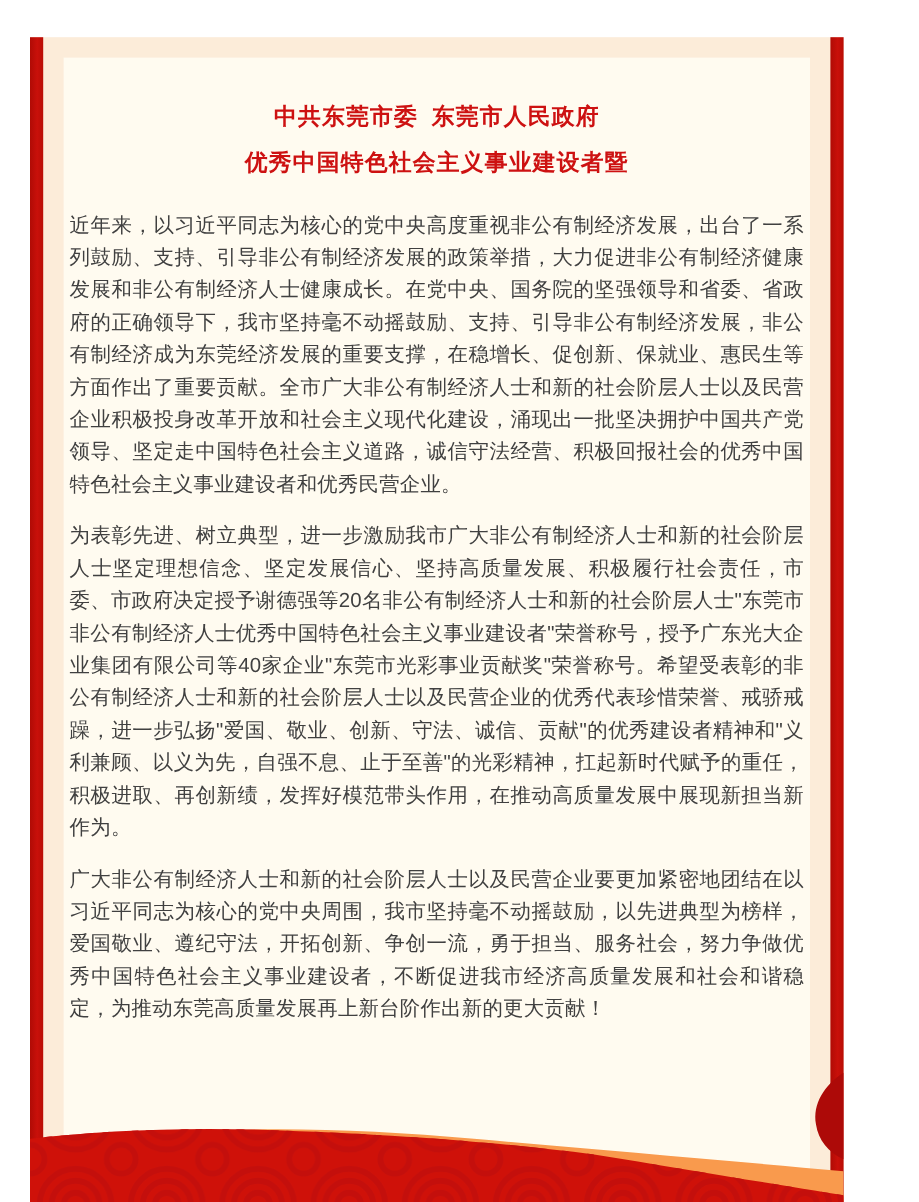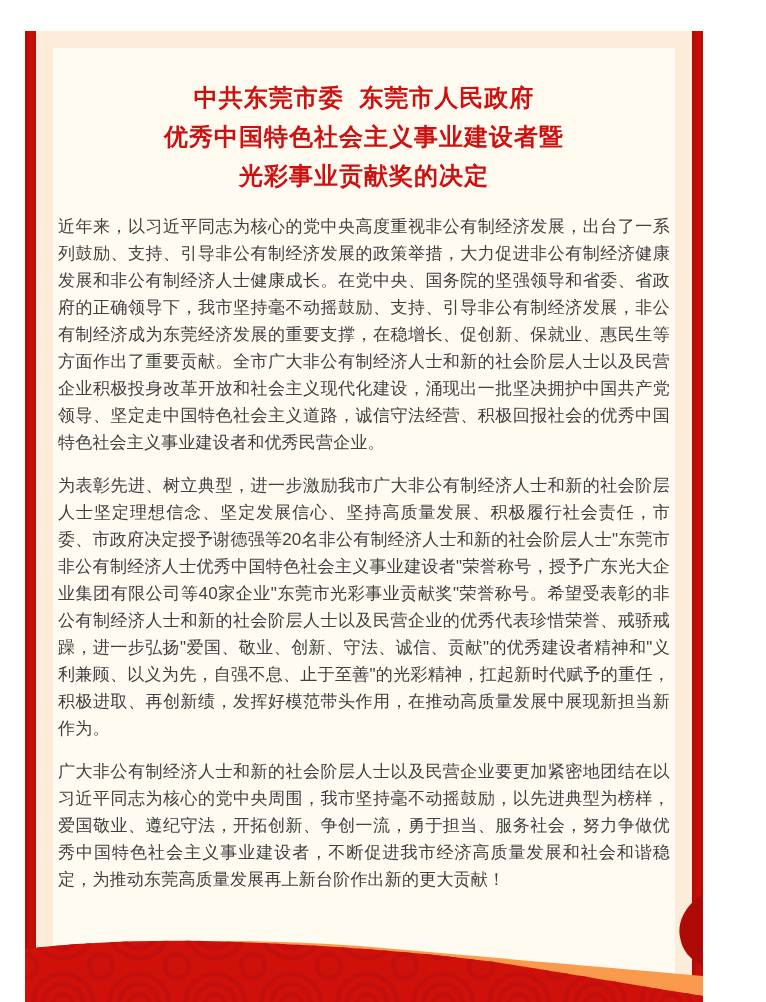--- a/index.html
+++ b/index.html
@@ -31,26 +31,27 @@
   
   .doc {
     position: absolute;
     left: 5px; right: 5px; top: 0;
   }
   .title-block {
     padding-top: 30px;
     text-align: center;
   }
   .title-line {
-    font-size: 24px;
+    font-size: 19px;
     font-weight: 700;
     line-height: 39px;
     color: var(--title-red, #cd1111);
     white-space: pre-wrap;
     letter-spacing: 1px;
+    font-family: Liberation Serif, serif;
   }
   .body-block { margin-top: 18px; }
   .para {
     font-size: 17px;
     line-height: 27px;
     color: var(--text-dark, #404040);
     text-align: justify;
     letter-spacing: 0.2px;
     margin-bottom: 16px;
   }
@@ -69,21 +70,20 @@
 <body>
 
 <div class="page">
 
   <div class="card">
     <div class="doc">
 
       <div class="title-block">
         <div class="title-line">中共东莞市委  东莞市人民政府</div>
         <div class="title-line">优秀中国特色社会主义事业建设者暨</div>
-        <div class="title-line">光彩事业贡献奖的决定</div>
       </div>
 
       <div class="body-block">
         <div class="para">近年来，以习近平同志为核心的党中央高度重视非公有制经济发展，出台了一系列鼓励、支持、引导非公有制经济发展的政策举措，大力促进非公有制经济健康发展和非公有制经济人士健康成长。在党中央、国务院的坚强领导和省委、省政府的正确领导下，我市坚持毫不动摇鼓励、支持、引导非公有制经济发展，非公有制经济成为东莞经济发展的重要支撑，在稳增长、促创新、保就业、惠民生等方面作出了重要贡献。全市广大非公有制经济人士和新的社会阶层人士以及民营企业积极投身改革开放和社会主义现代化建设，涌现出一批坚决拥护中国共产党领导、坚定走中国特色社会主义道路，诚信守法经营、积极回报社会的优秀中国特色社会主义事业建设者和优秀民营企业。</div>
         <div class="para">为表彰先进、树立典型，进一步激励我市广大非公有制经济人士和新的社会阶层人士坚定理想信念、坚定发展信心、坚持高质量发展、积极履行社会责任，市委、市政府决定授予谢德强等20名非公有制经济人士和新的社会阶层人士"东莞市非公有制经济人士优秀中国特色社会主义事业建设者"荣誉称号，授予广东光大企业集团有限公司等40家企业"东莞市光彩事业贡献奖"荣誉称号。希望受表彰的非公有制经济人士和新的社会阶层人士以及民营企业的优秀代表珍惜荣誉、戒骄戒躁，进一步弘扬"爱国、敬业、创新、守法、诚信、贡献"的优秀建设者精神和"义利兼顾、以义为先，自强不息、止于至善"的光彩精神，扛起新时代赋予的重任，积极进取、再创新绩，发挥好模范带头作用，在推动高质量发展中展现新担当新作为。</div>
         <div class="para">广大非公有制经济人士和新的社会阶层人士以及民营企业要更加紧密地团结在以习近平同志为核心的党中央周围，我市坚持毫不动摇鼓励，以先进典型为榜样，爱国敬业、遵纪守法，开拓创新、争创一流，勇于担当、服务社会，努力争做优秀中国特色社会主义事业建设者，不断促进我市经济高质量发展和社会和谐稳定，为推动东莞高质量发展再上新台阶作出新的更大贡献！</div>
       </div>
 
     </div>
   </div>

